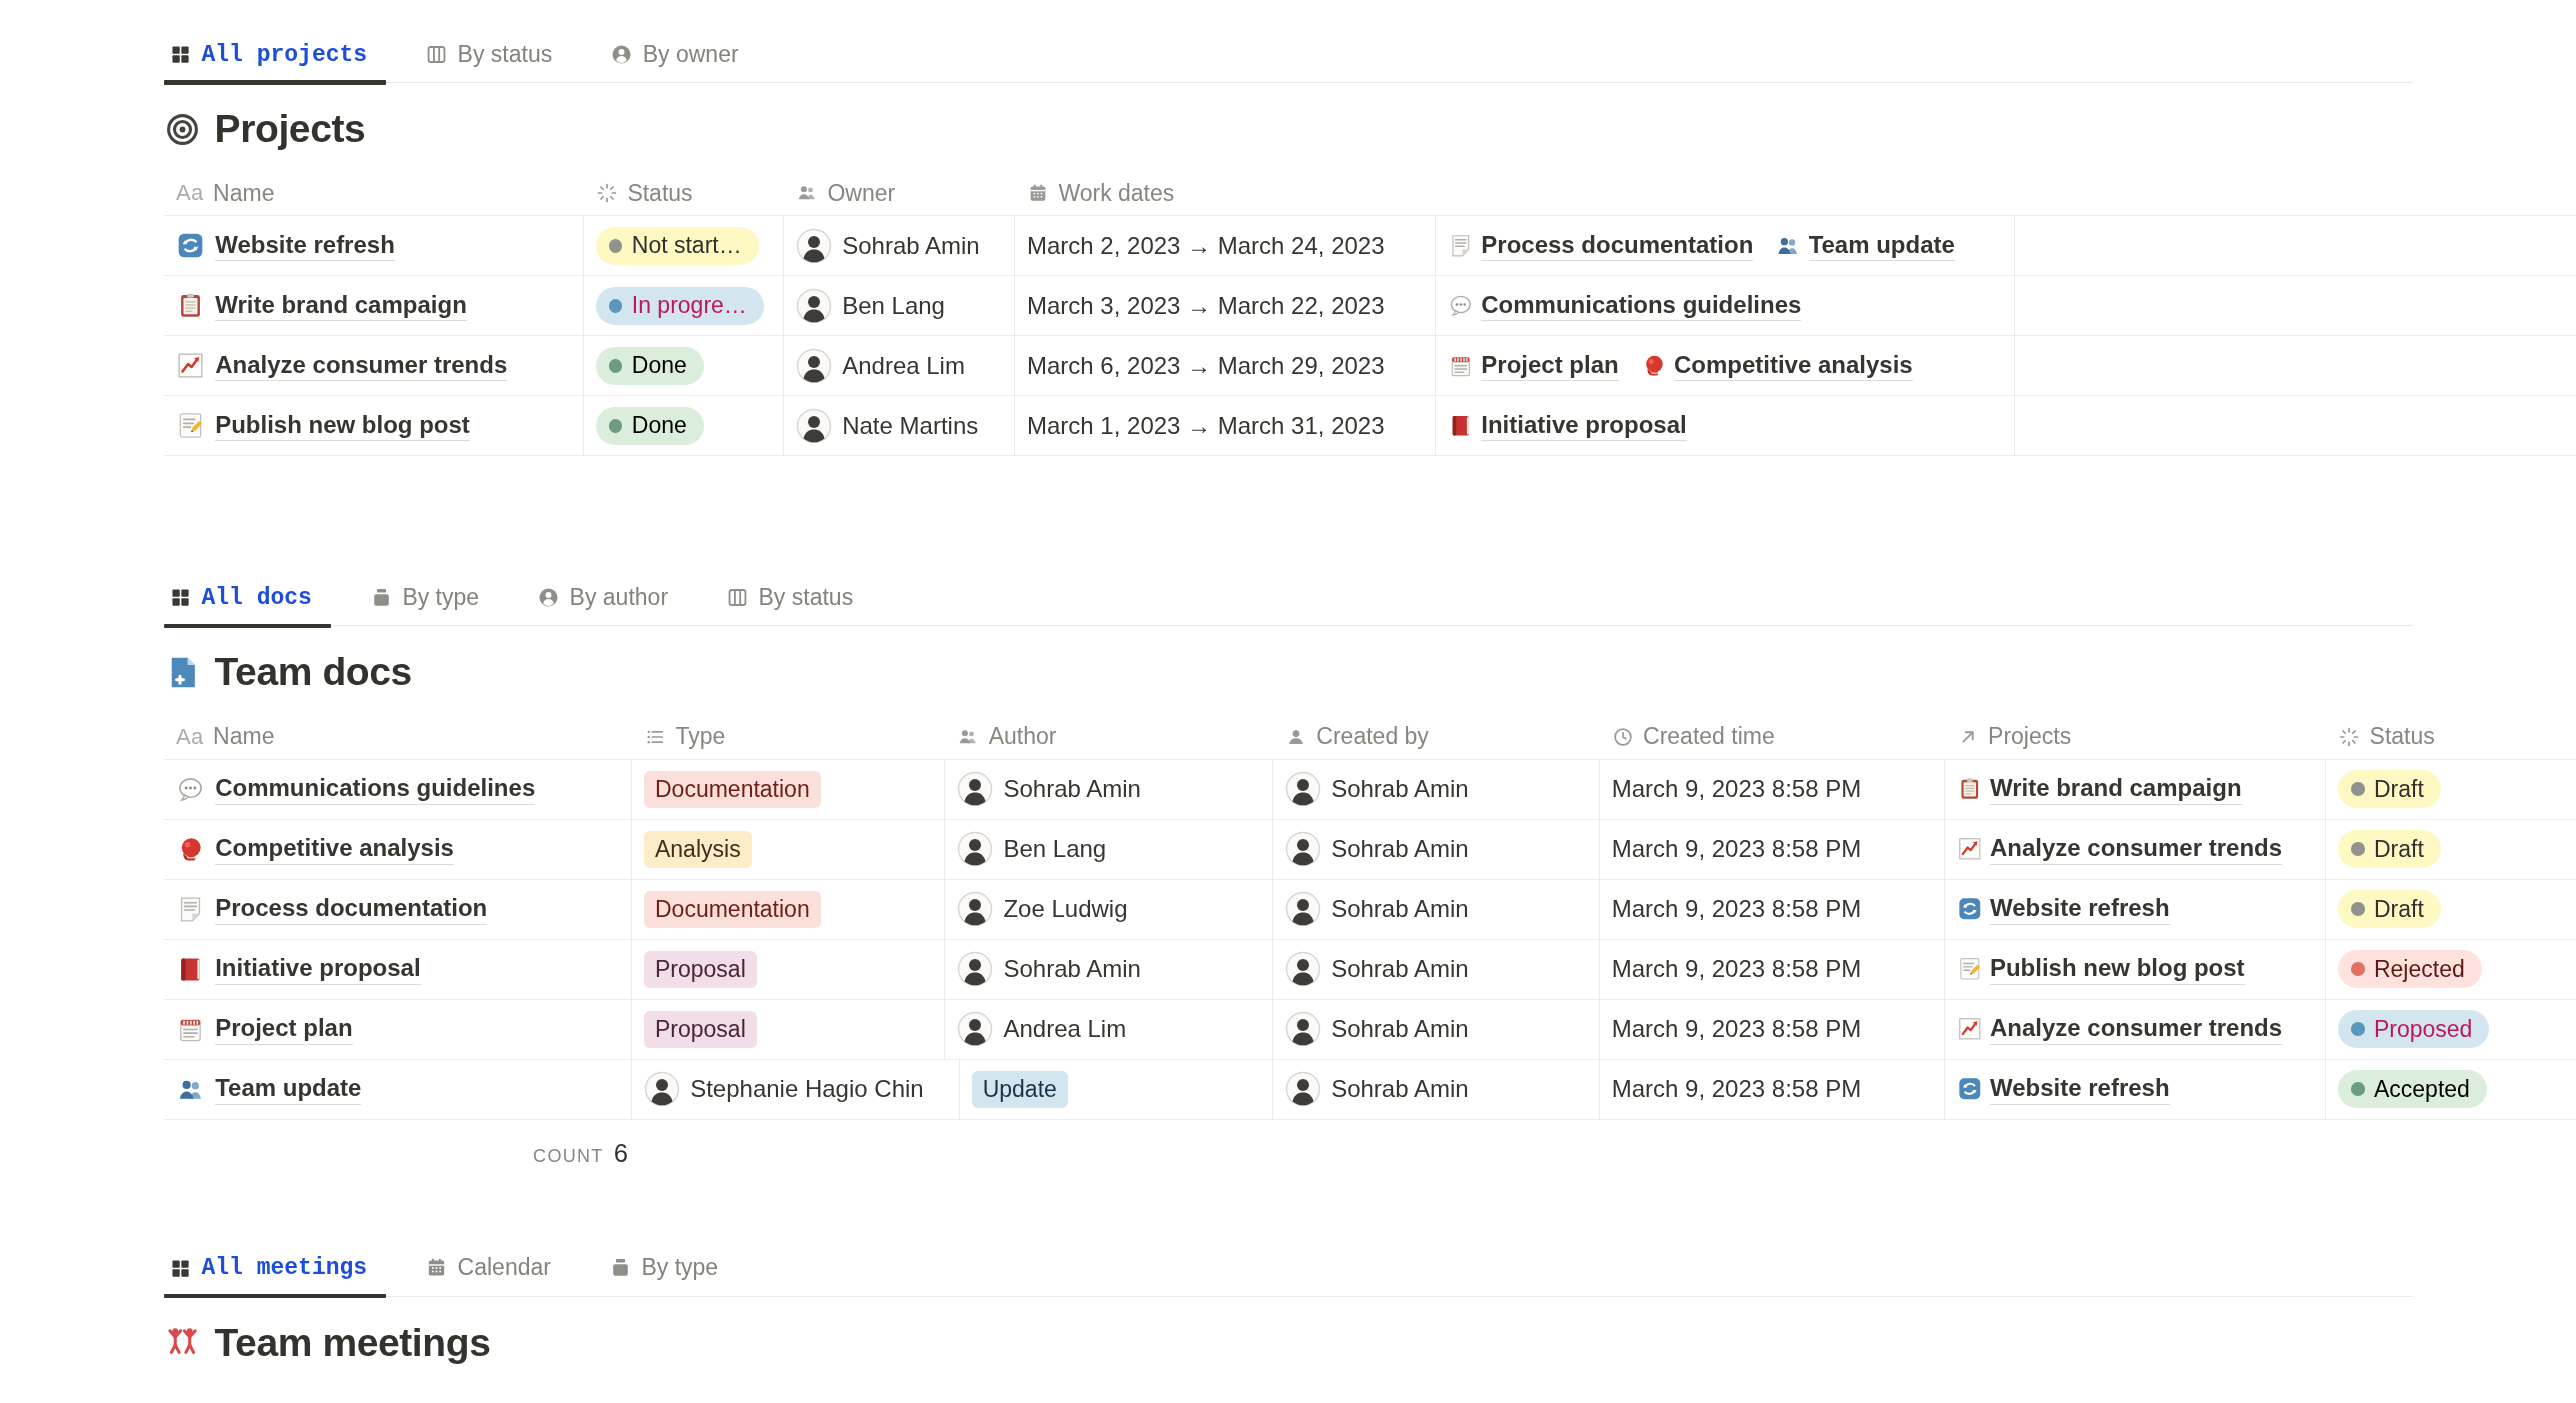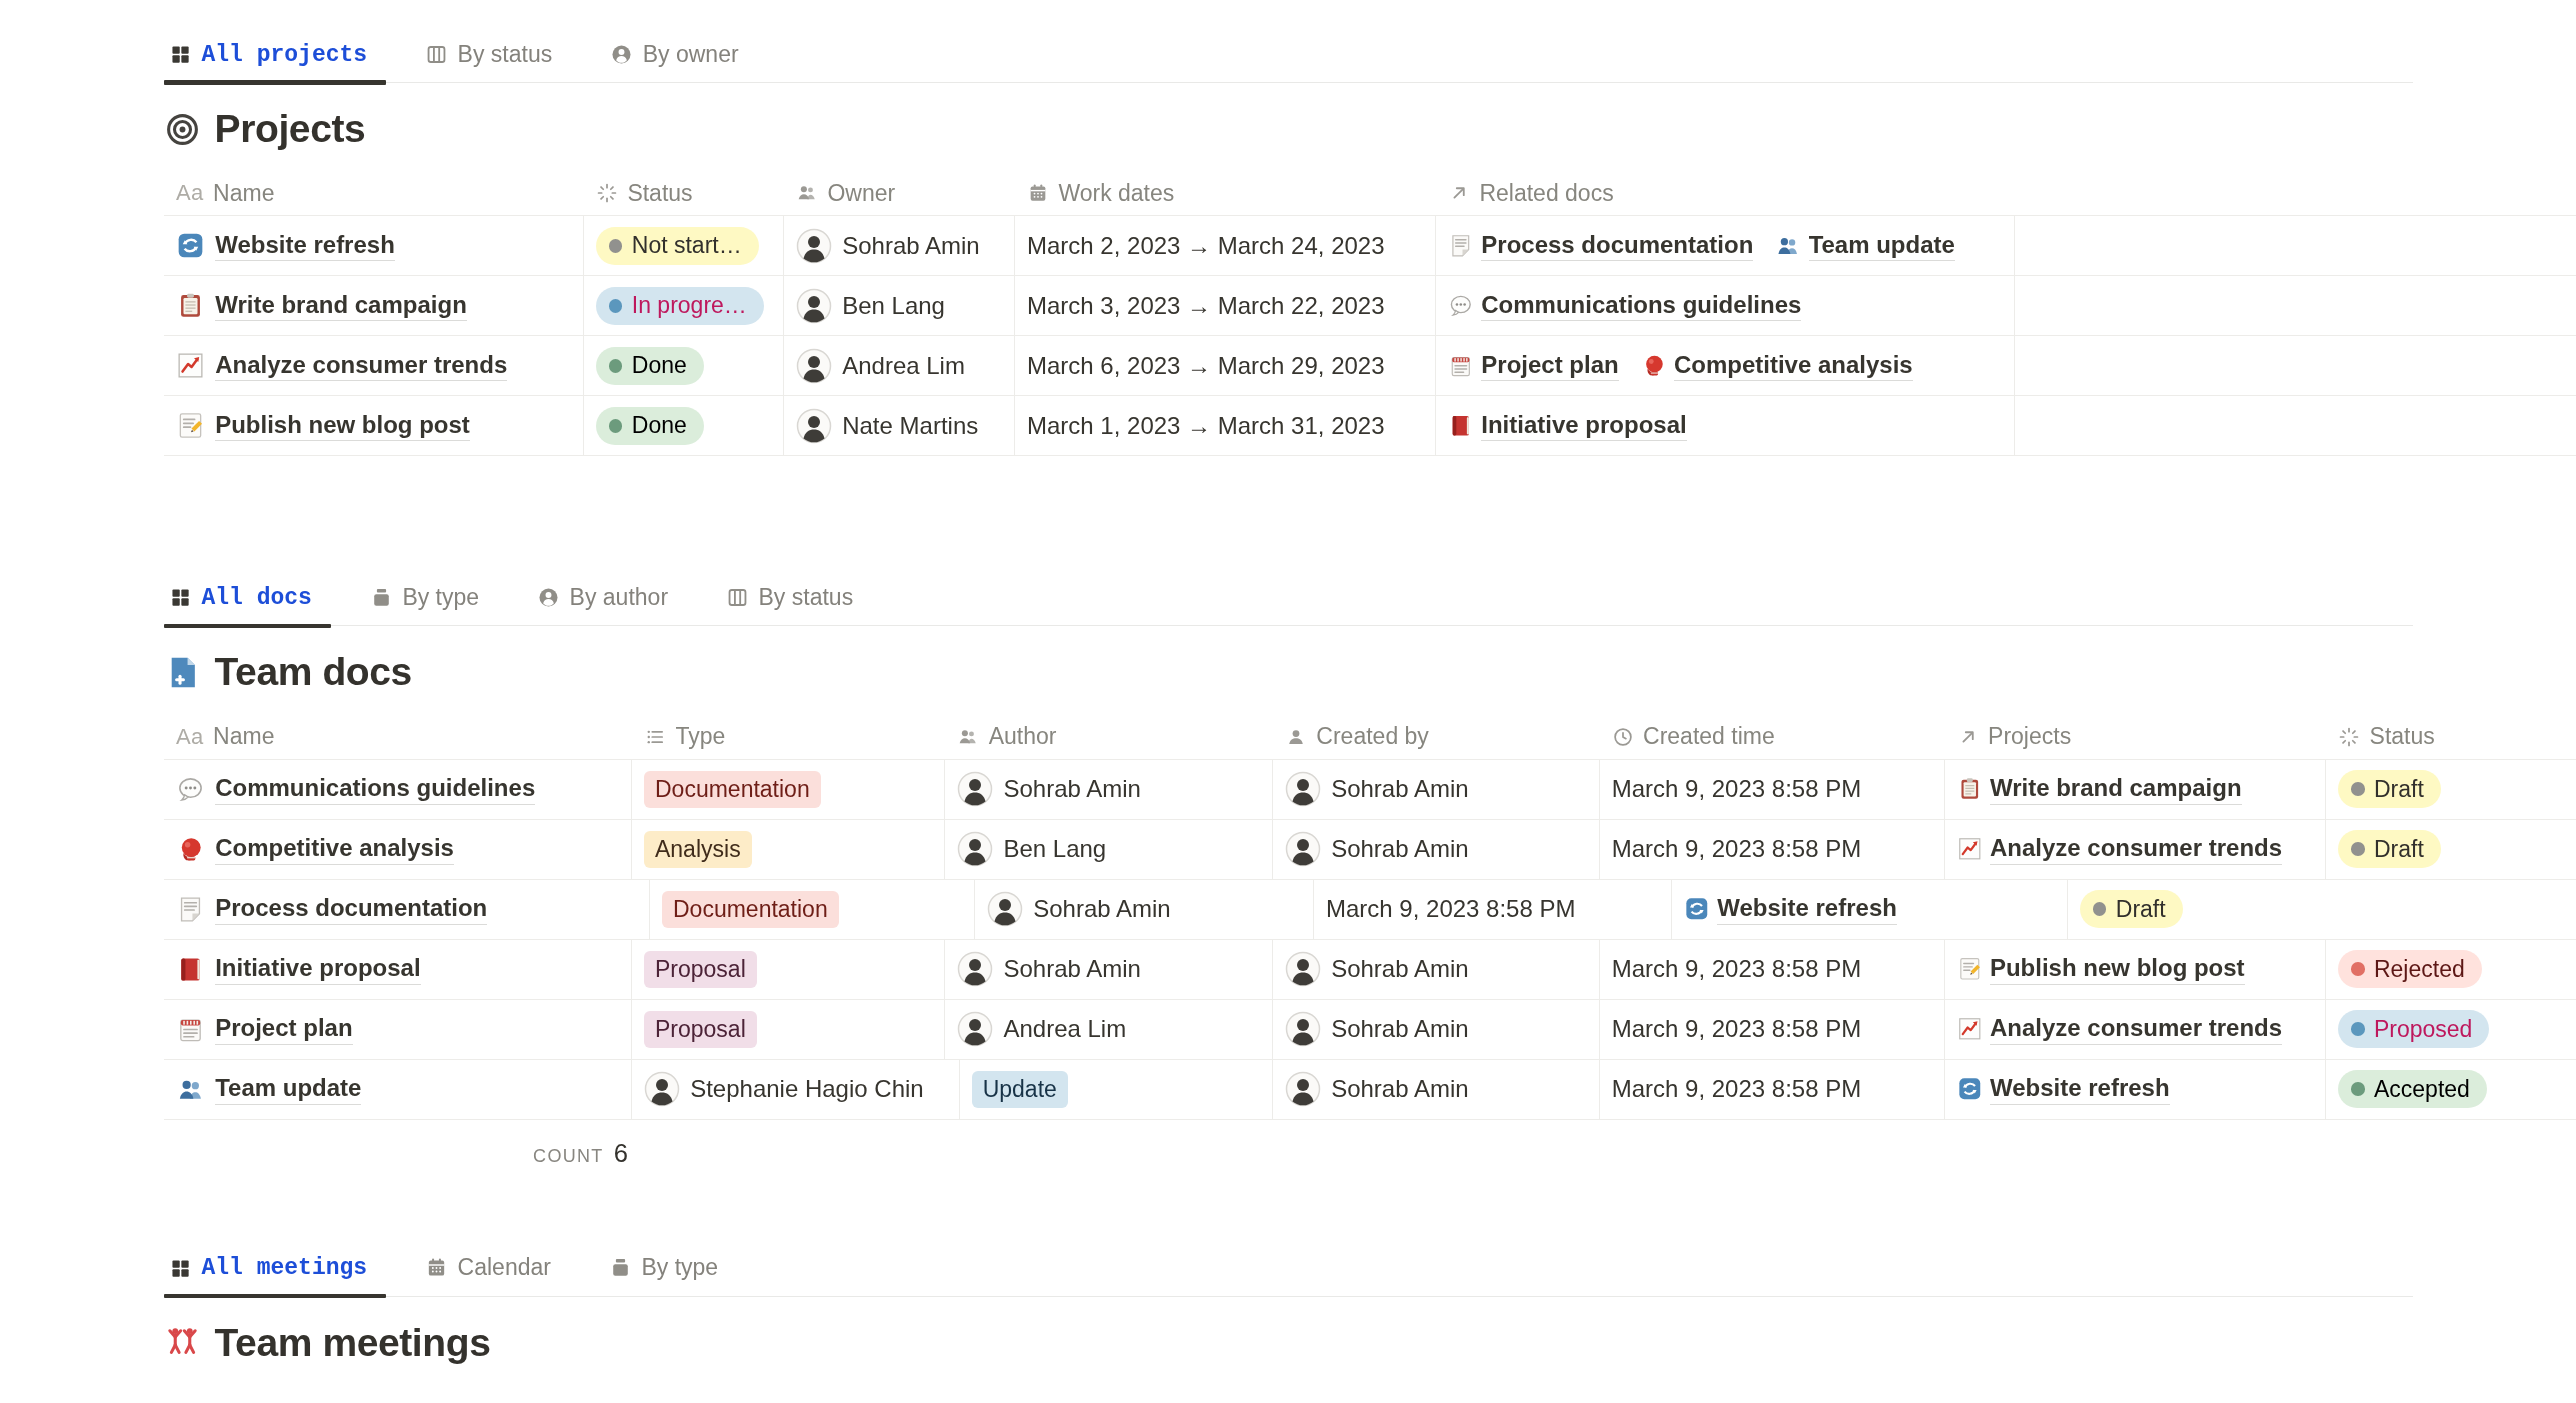--- a/index.html
+++ b/index.html
@@ -321,26 +321,20 @@
               <use href="#sym-people"></use>
             </svg>
           <span>Owner</span>
         </div>
         <div class="th p-dates">
           <svg class="hicon" viewBox="0 0 26 26" width="22" height="22">
               <use href="#sym-cal"></use>
             </svg>
           <span>Work dates</span>
         </div>
-        <div class="th p-rel">
-          <svg class="hicon" viewBox="0 0 26 26" width="22" height="22">
-              <use href="#sym-arrow-ne"></use>
-            </svg>
-          <span>Related docs</span>
-        </div>
       </div>
 
       <div class="trow">
         <div class="td p-name">
           <svg class="nicon" viewBox="0 0 34 34" width="29" height="29">
               <use href="#sym-refresh"></use>
             </svg>
           <span class="plink">Website refresh</span>
         </div>
         <div class="td p-status">
@@ -644,20 +638,26 @@
       <div class="trow">
         <div class="td d-name">
           <svg class="nicon" viewBox="0 0 34 34" width="29" height="29">
               <use href="#sym-page-curl"></use>
             </svg>
           <span class="plink">Process documentation</span>
         </div>
         <div class="td d-type">
             <span class="tag red">Documentation</span>
           </div>
+        <div class="td d-author">
+          <svg class="avatar" viewBox="0 0 42 42" width="36" height="36">
+              <use href="#sym-avatar"></use>
+            </svg>
+          <span class="plain">Zoe Ludwig</span>
+        </div>
         <div class="td d-cby">
           <svg class="avatar" viewBox="0 0 42 42" width="36" height="36">
               <use href="#sym-avatar"></use>
             </svg>
           <span class="plain">Sohrab Amin</span>
         </div>
         <div class="td d-ctime">
           <span class="plain">March 9, 2023 8:58 PM</span>
         </div>
         <div class="td d-proj">

